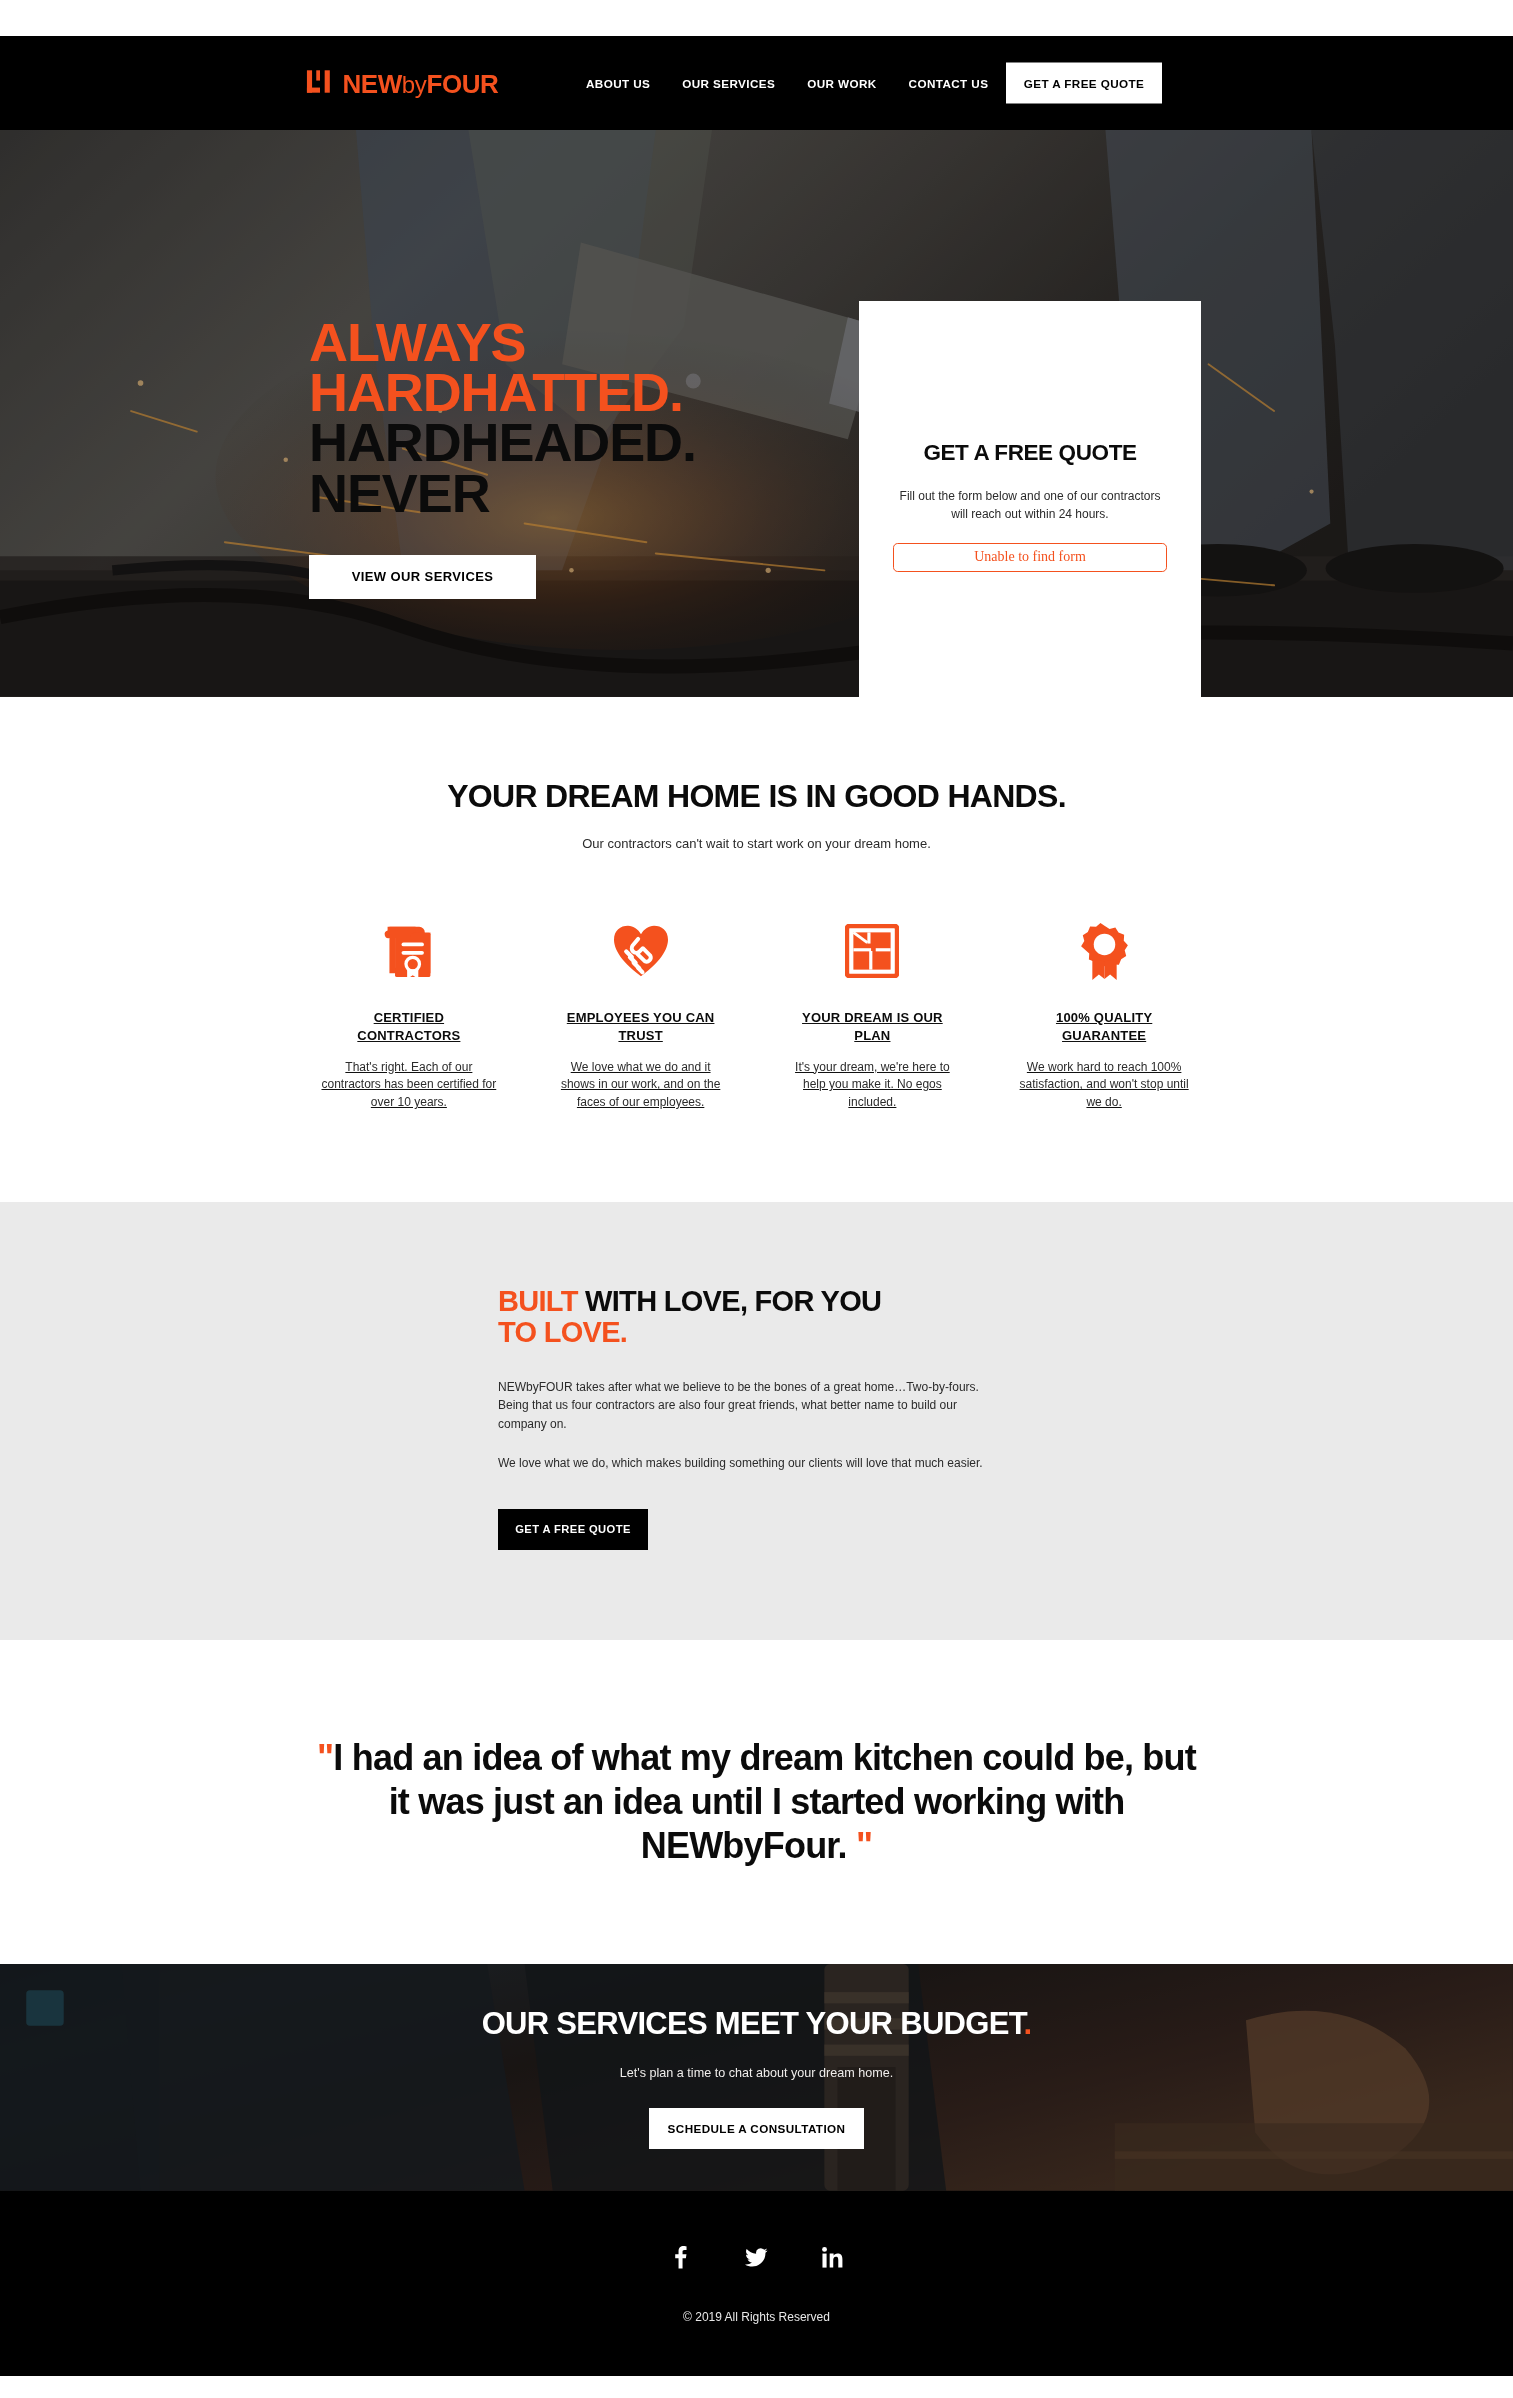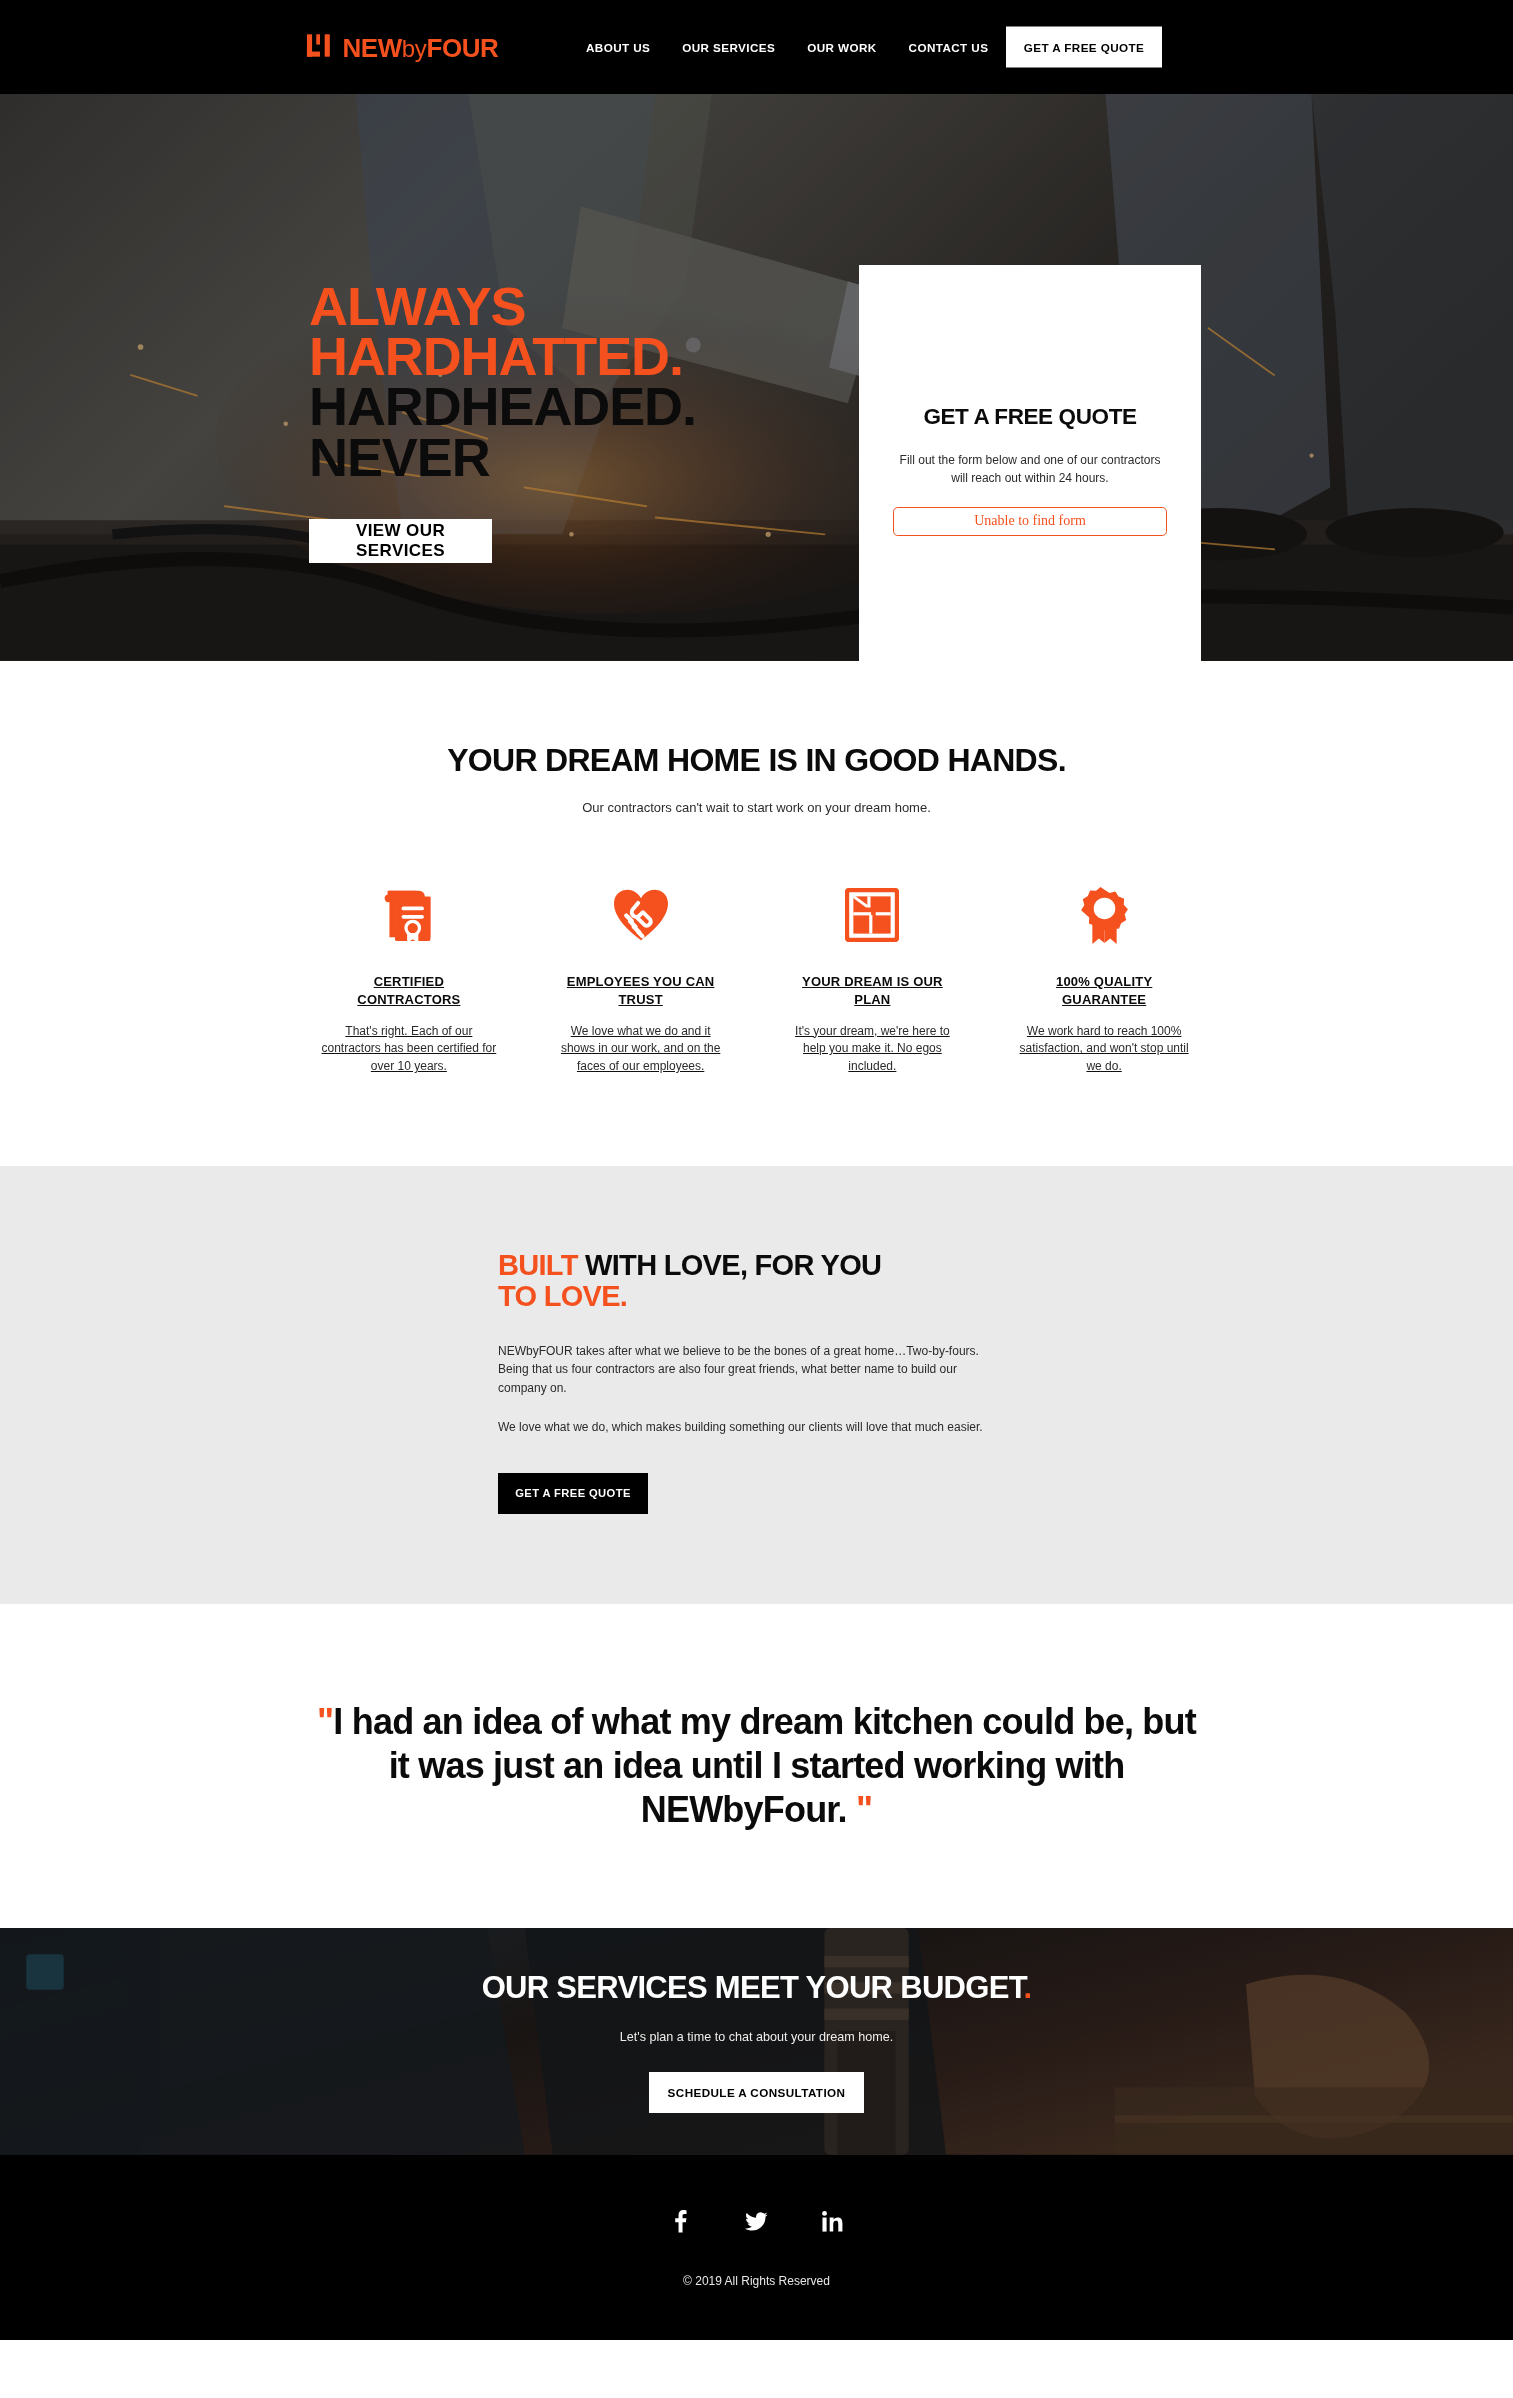--- a/index.html
+++ b/index.html
@@ -3,21 +3,21 @@
 <meta charset="utf-8">
 <style>
   * { margin:0; padding:0; box-sizing:border-box; }
   html,body { width:1513px; }
   body {
     font-family:"Liberation Sans", sans-serif;
     background:#ffffff;
     color:#111111;
     -webkit-font-smoothing:antialiased;
   }
-  .page { width:1513px; position:relative; overflow:hidden; }
+  .page { width:1513px; position:relative; overflow:hidden;margin-top:36px; }
 
   
   .topbar {
     height:94px;
     background:#000000;
     display:flex;
     align-items:center;
     position:relative;
     z-index:20;
   }
@@ -62,23 +62,23 @@
     position:absolute; left:309px; top:187px; width:525px;
   }
   .hero-h1 {
     font-size:54px; line-height:0.93; font-weight:700;
     letter-spacing:-1.1px;
   }
   .hero-h1 .l-orange { color:#F4511E; display:block; }
   .hero-h1 .l-dark   { color:#0b0b0b; display:block; }
   .hero-btn {
     margin-top:37px;
-    width:183px; height:44px;
+    width:227px; height:44px;
     background:#ffffff; color:#000000; border:none; cursor:pointer;
-    font-family:inherit; font-size:17px; font-weight:700; letter-spacing:0.4px;
+    font-family:inherit; font-size:13px; font-weight:700; letter-spacing:0.4px;
     display:flex; align-items:center; justify-content:center;
   }
 
   .quote-card {
     position:absolute; left:859px; top:171px;
     width:342px; height:410px;
     background:#ffffff;
     display:flex; flex-direction:column; justify-content:center; align-items:center;
     padding:0 34px;
   }

